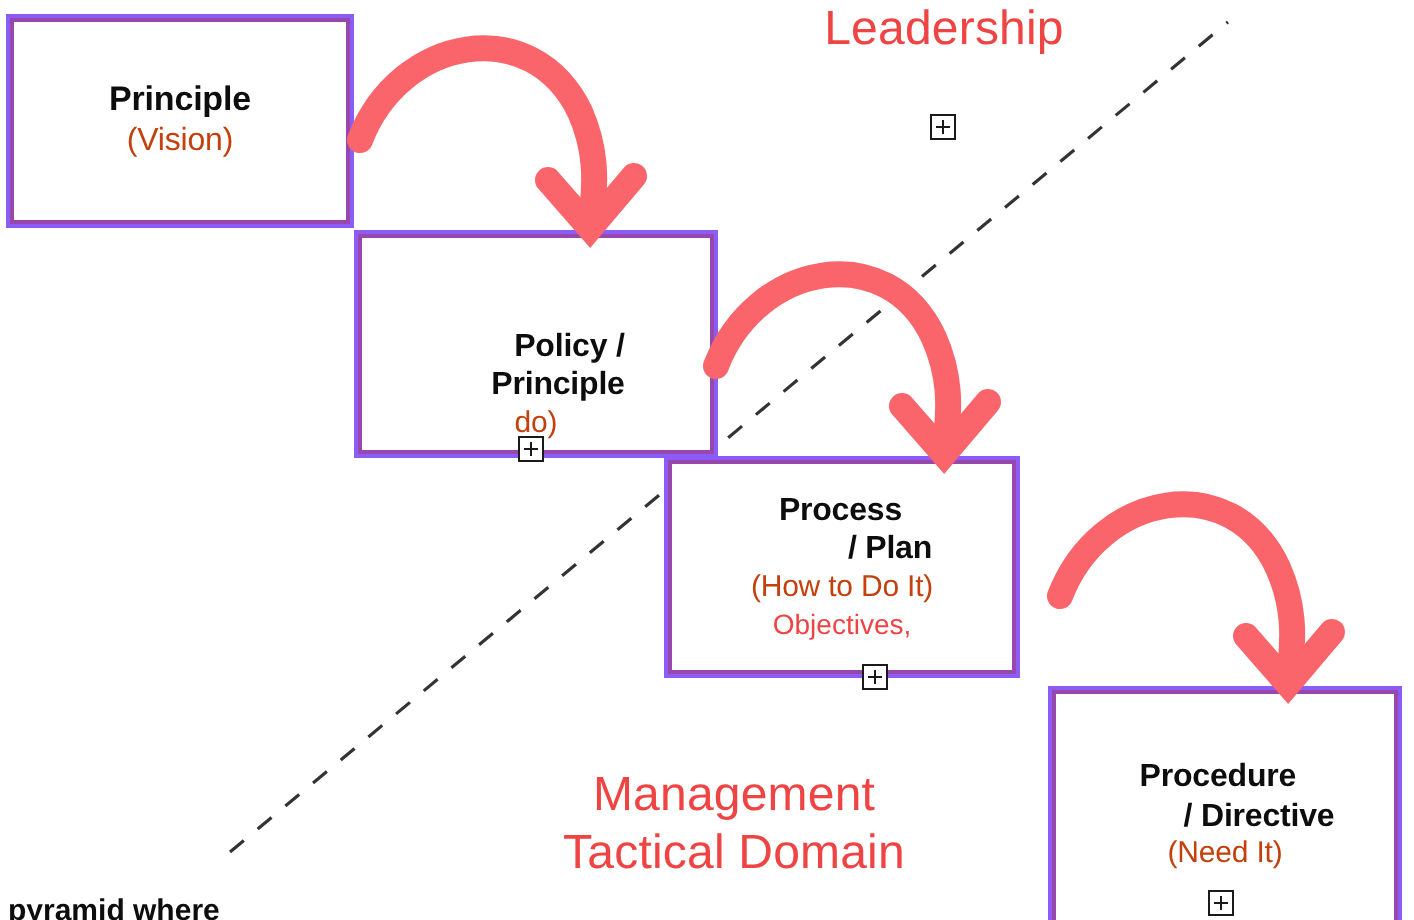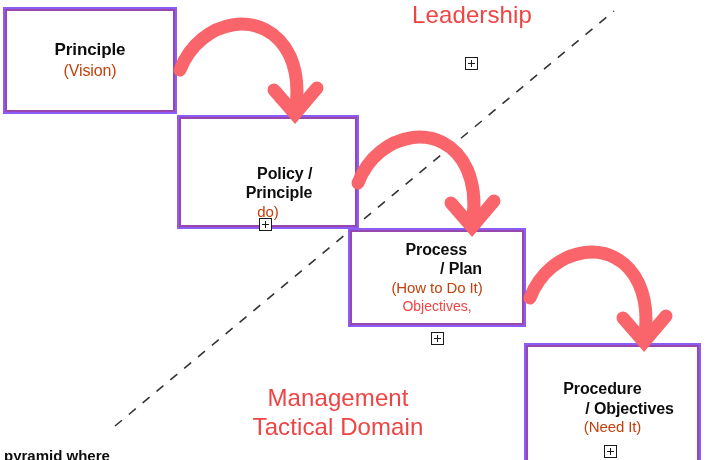--- a/index.html
+++ b/index.html
@@ -55,21 +55,21 @@
     letter-spacing: -0.1px;
   }
   .box .sub2 {
     font-size: 14px;
     color: #ef4444;
     line-height: 1.25;
   }
 
   .b-principle { left: 3px;   top: 7px;   width: 174px; height: 107px; }
   .b-policy    { left: 177px; top: 115px; width: 182px; height: 114px; }
-  .b-process   { left: 348px; top: 228px; width: 178px; height: 99px; }
+  .b-process   { left: 332px; top: 228px; width: 178px; height: 111px; }
   .b-procedure { left: 524px; top: 343px; width: 177px; height: 130px; }
 
   .b-principle .ttl { font-size: 17px; }
   .b-principle .sub { font-size: 16px; }
 
   .b-policy .inner { padding: 0 8px; }
   .b-process .inner { padding: 0 6px; }
   .b-procedure .inner { padding: 0 6px; }
 
   
@@ -97,21 +97,21 @@
     position: absolute;
     color: #ef4444;
     font-size: 24px;
     line-height: 1.22;
     letter-spacing: 0.1px;
     text-align: center;
     z-index: 1;
     white-space: nowrap;
   }
   .lbl-leadership { left: 409px; top: 0px; width: 126px; }
-  .lbl-management { left: 209px; top: 383px; width: 258px; }
+  .lbl-management { left: 238px; top: 383px; width: 258px; }
 
   
   .handle {
     position: absolute;
     width: 13px;
     height: 13px;
     box-sizing: border-box;
     background: #ffffff;
     border: 1px solid #1a1a1a;
     z-index: 6;
@@ -180,21 +180,21 @@
       <div class="ttl" style="text-align:left; padding-left:14px;">Process</div>
       <div class="ttl" style="text-align:center; padding-left:48px;">/ Plan</div>
       <div class="sub">(How to Do It)</div>
       <div class="sub2">Objectives,</div>
     </div>
   </div>
 
   <div class="box b-procedure">
     <div class="inner">
       <div class="ttl" style="text-align:left; padding-left:12px;">Procedure</div>
-      <div class="ttl" style="text-align:left; padding-left:34px;">/ Objectives</div>
+      <div class="ttl" style="text-align:left; padding-left:34px;">/ Directive</div>
       <div class="sub">(Need It)</div>
     </div>
   </div>
 
   <svg class="arrow-svg a1" viewBox="0 0 160 125" xmlns="http://www.w3.org/2000/svg">
     <path d="M6 68 C 26 16, 92 4, 116 54 C 124 72, 124 88, 122 104" fill="none" stroke="#f9656a" stroke-width="13" stroke-linecap="round"></path>
     <path d="M100 88 L 121 112 L 143 86" fill="none" stroke="#f9656a" stroke-width="13" stroke-linecap="round" stroke-linejoin="miter"></path>
   </svg>
 
   <svg class="arrow-svg a2" viewBox="0 0 158 127" xmlns="http://www.w3.org/2000/svg">

